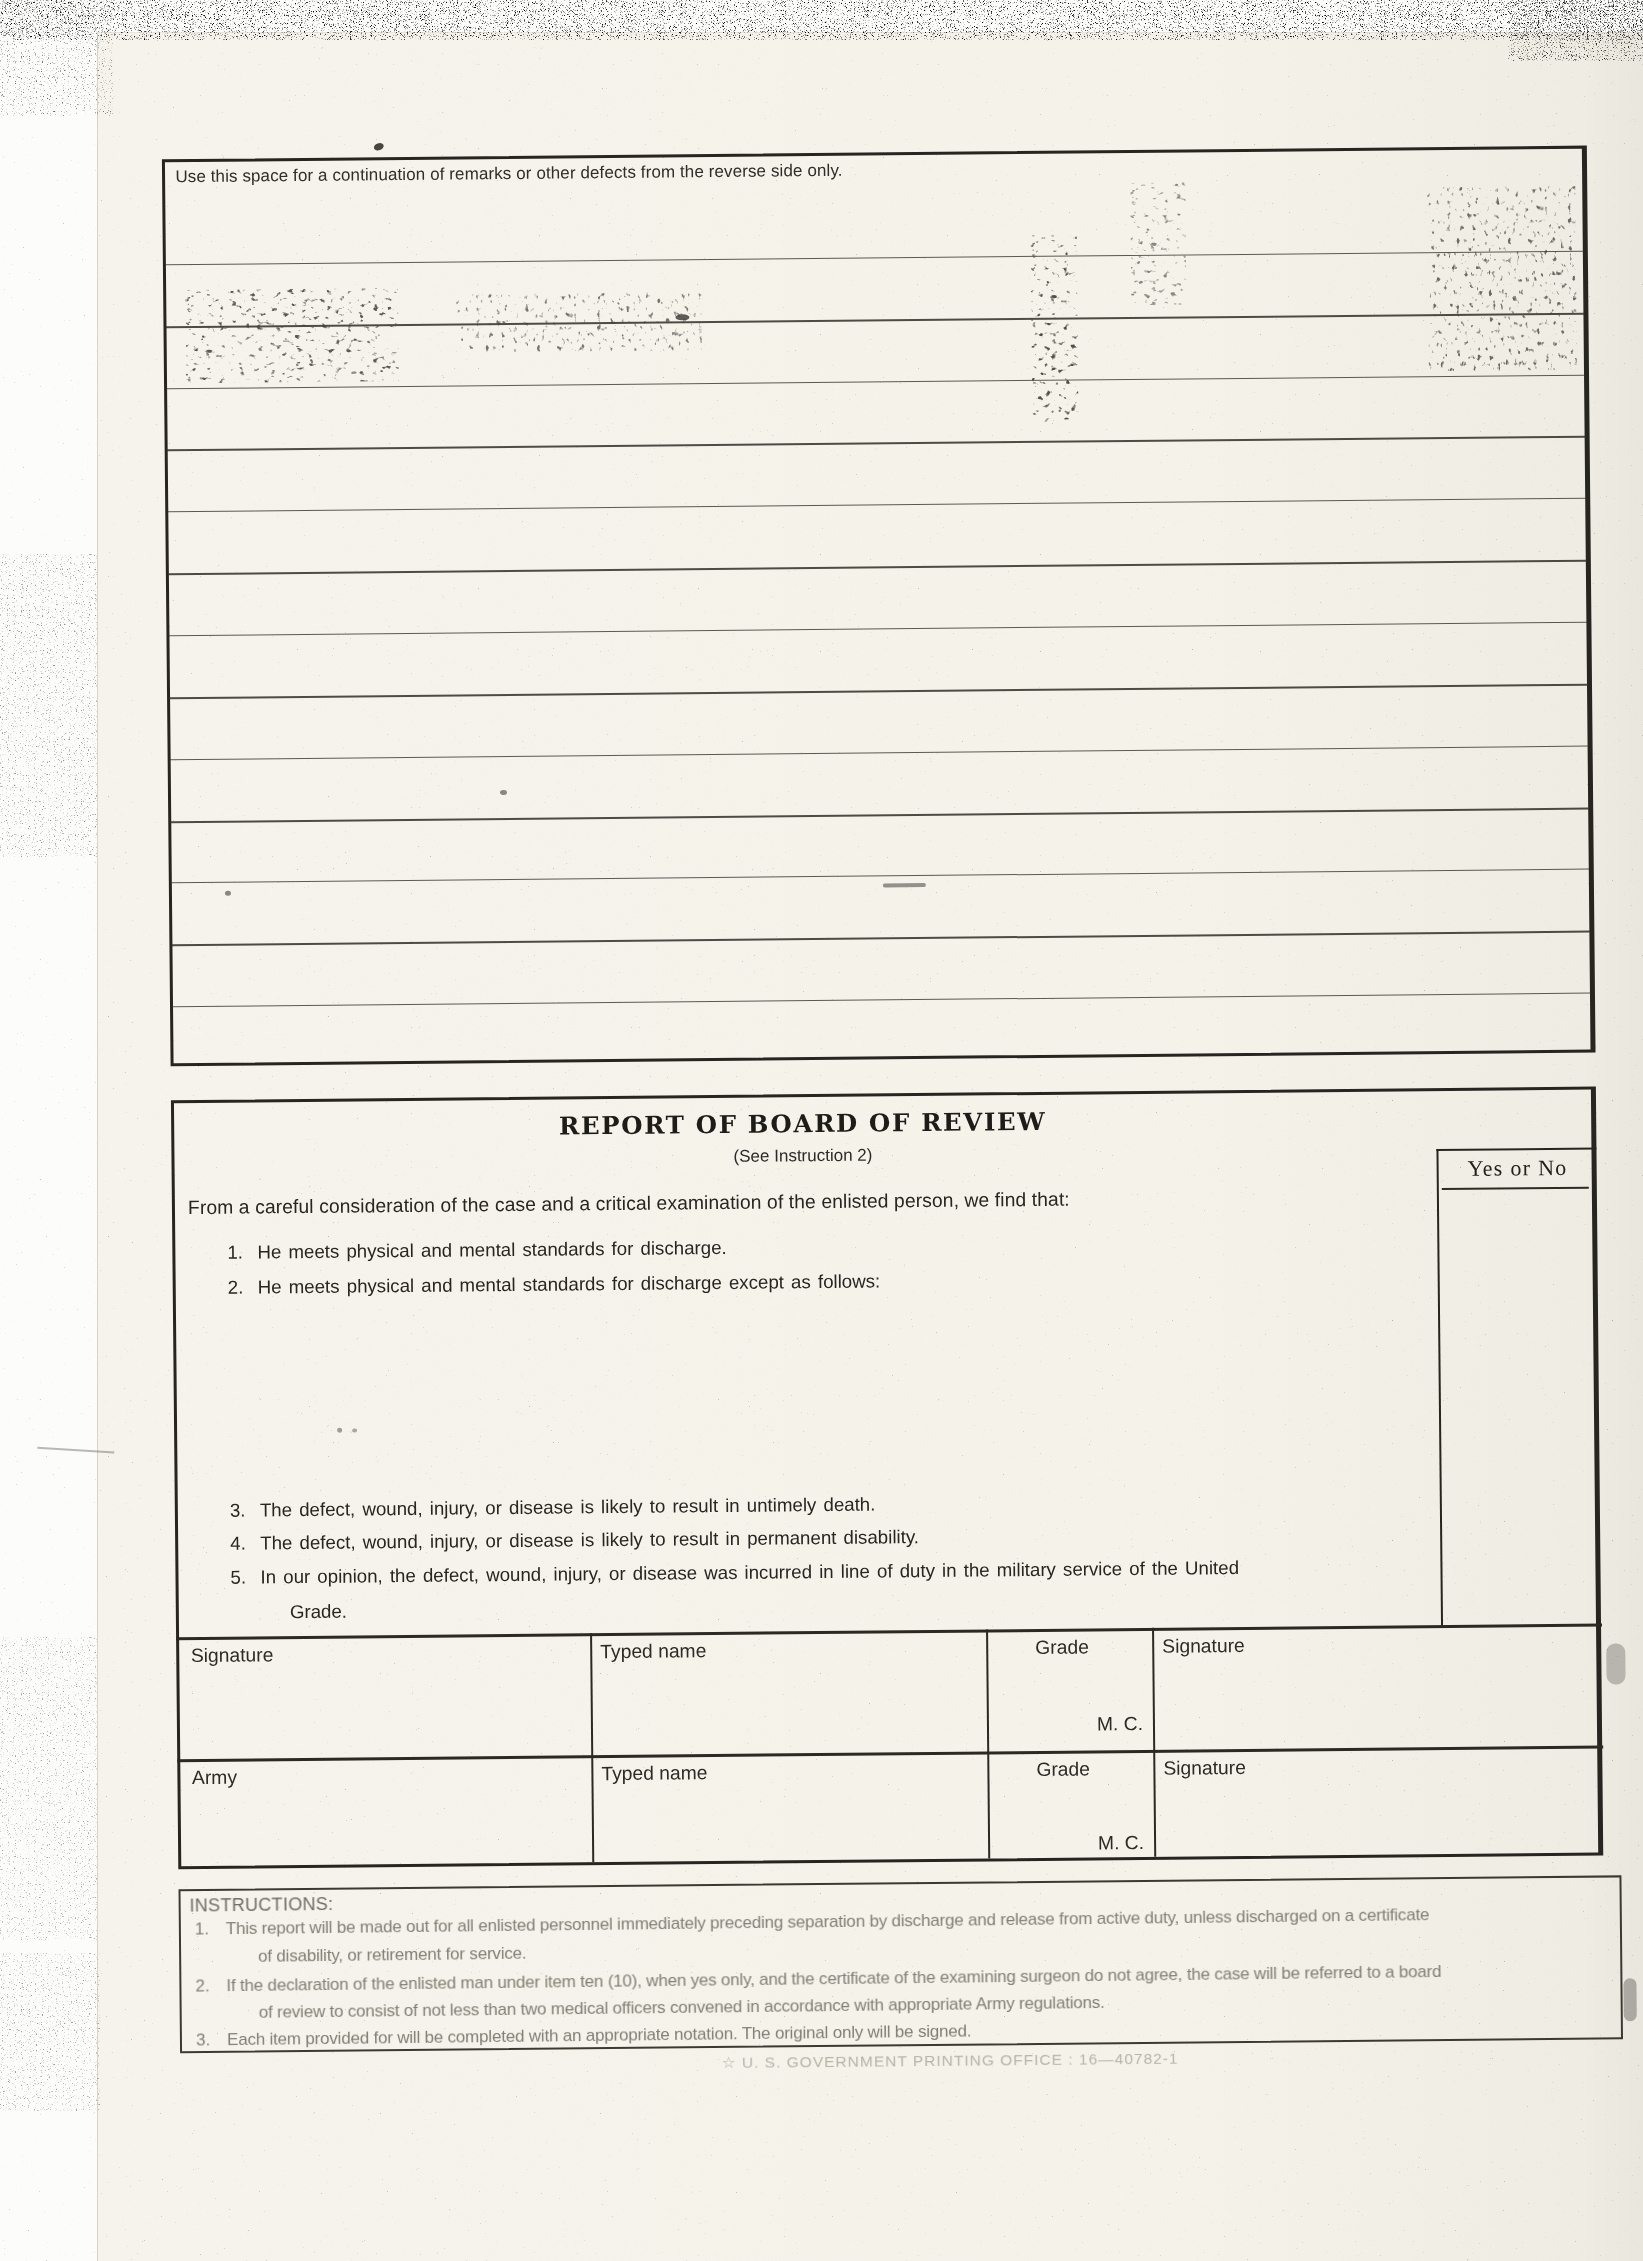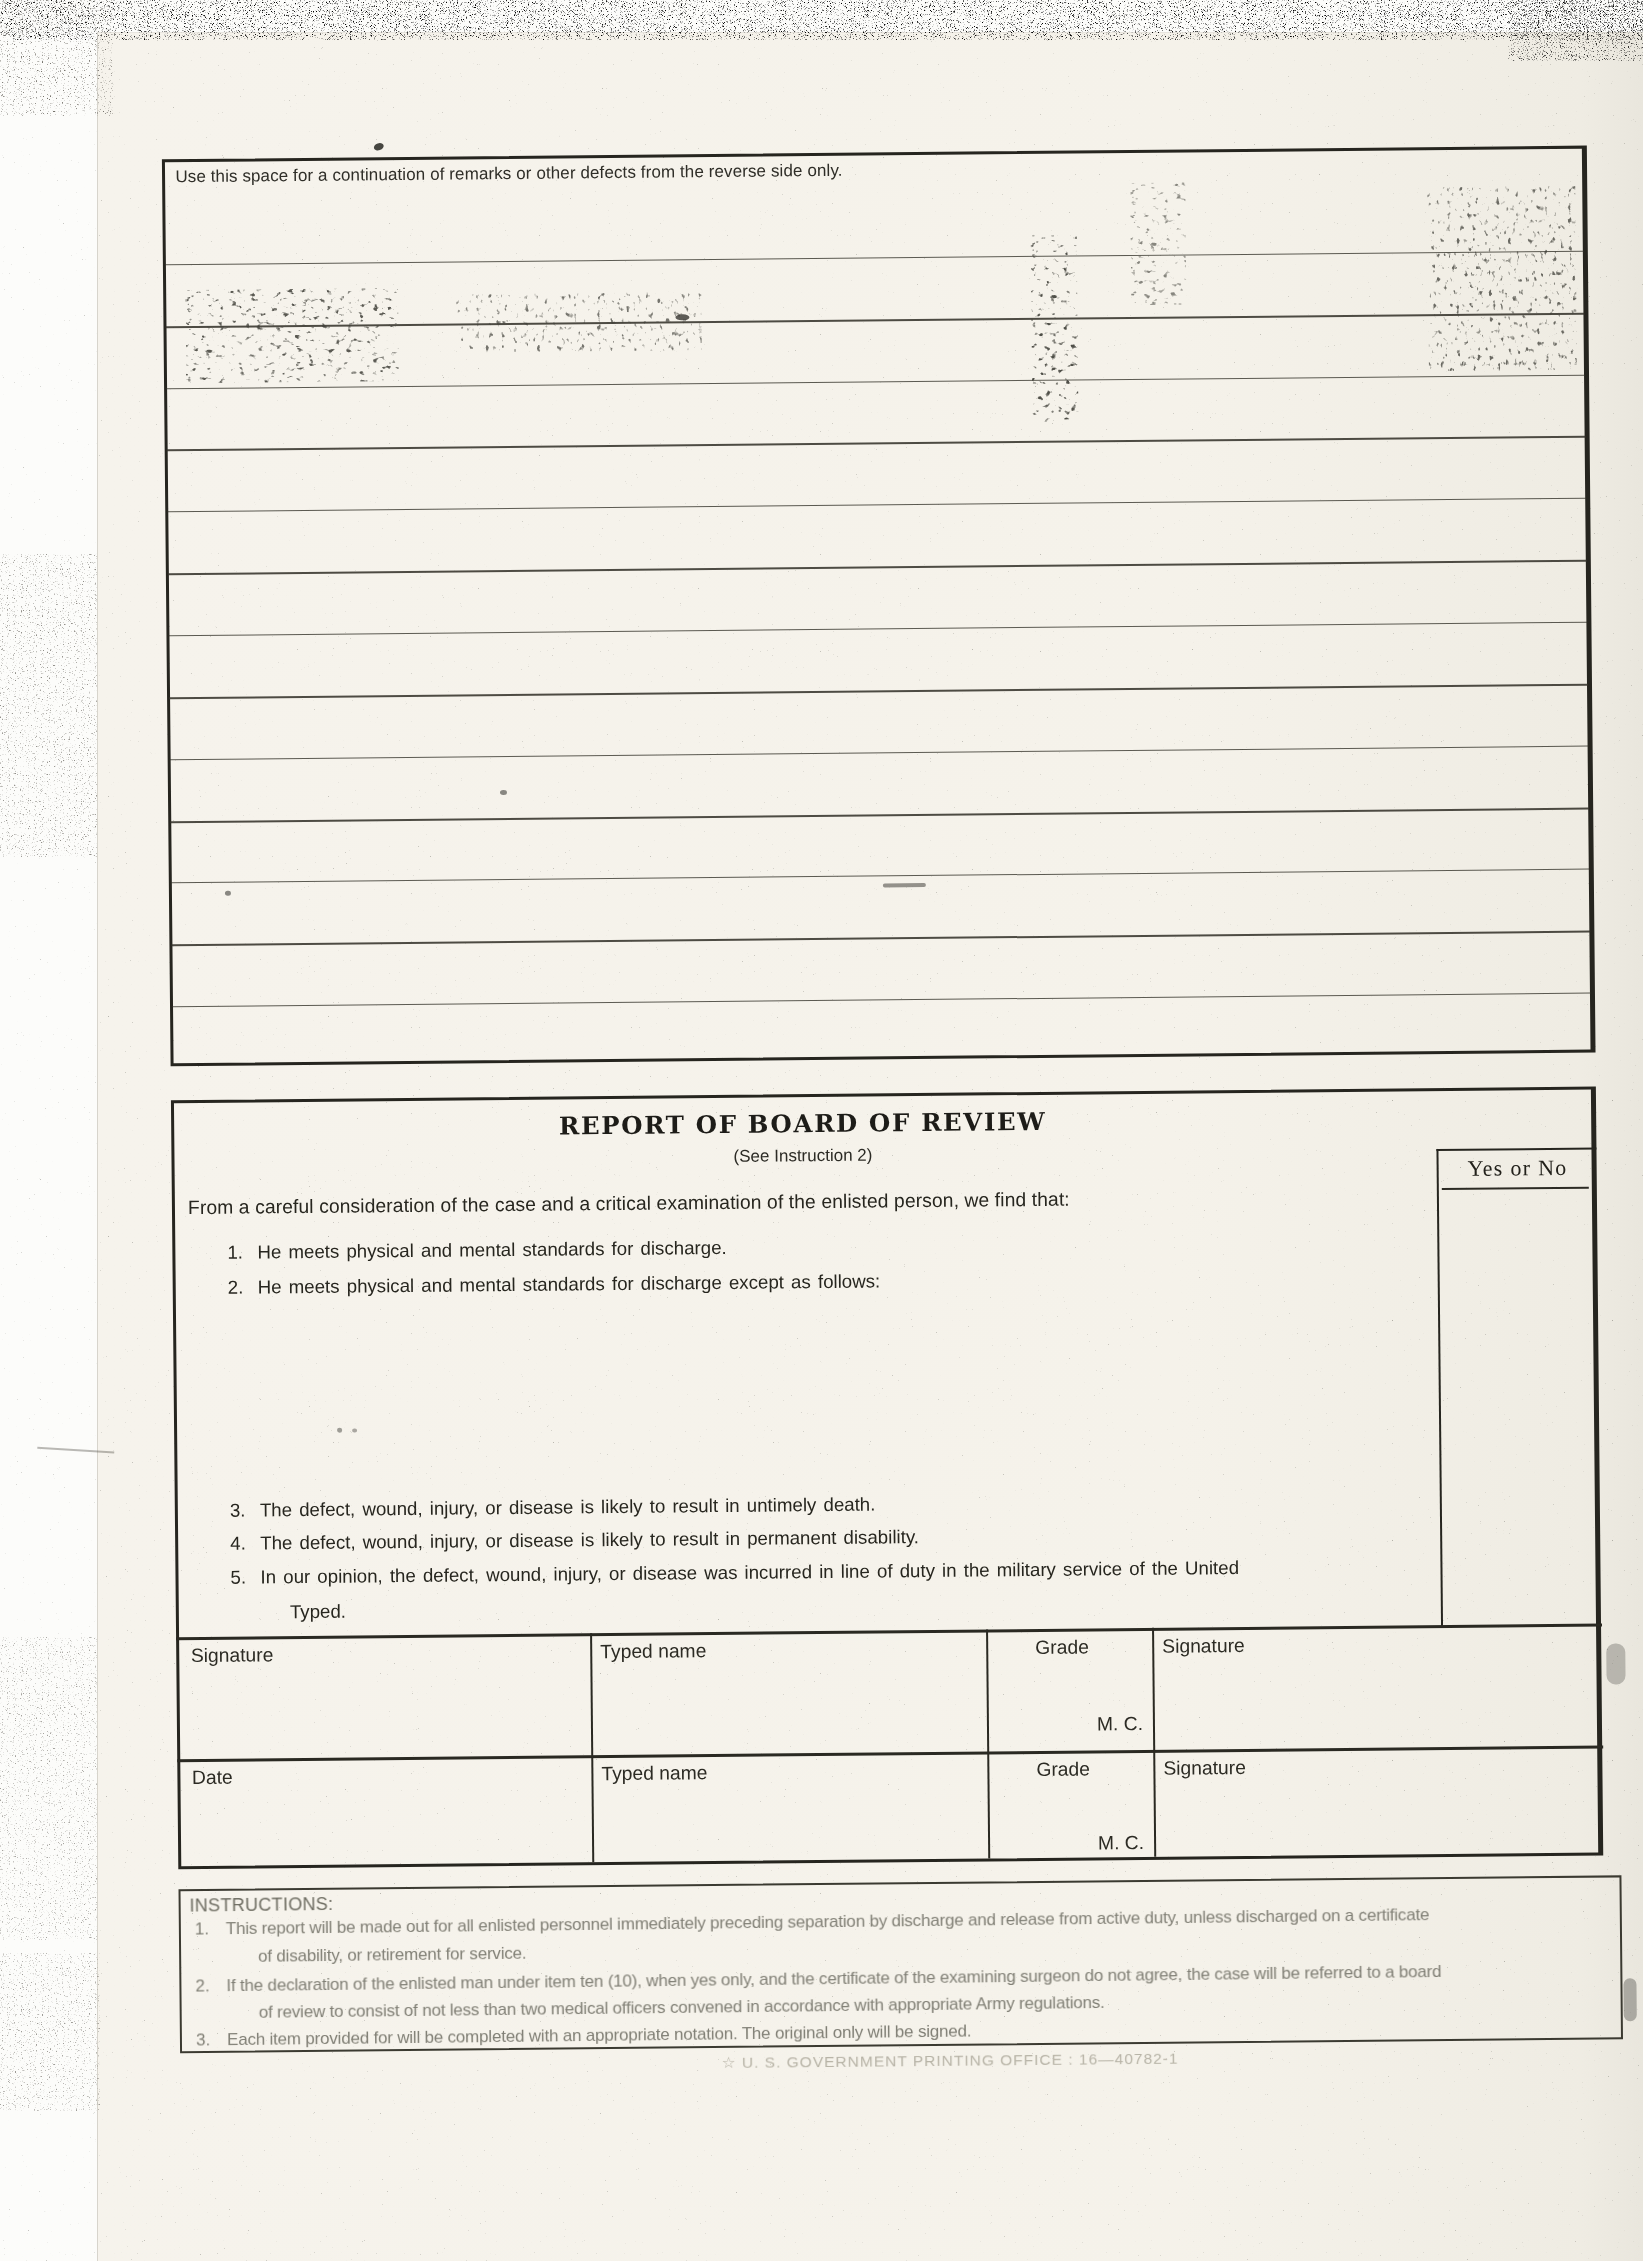--- a/index.html
+++ b/index.html
@@ -232,38 +232,38 @@
         <span>The defect, wound, injury, or disease is likely to result in untimely death.</span>
       </div>
       <div class="finding f4">
         <span class="fnum">4.</span>
         <span>The defect, wound, injury, or disease is likely to result in permanent disability.</span>
       </div>
       <div class="finding f5">
         <span class="fnum">5.</span>
         <span>In our opinion, the defect, wound, injury, or disease was incurred in line of duty in the military service of the United</span>
       </div>
-      <div class="f5b">Typed.</div>
+      <div class="f5b">Grade.</div>
 
       <div class="mark" style="left:160px;top:326px;width:5.2px;height:4.5px;opacity:.4;"></div>
       <div class="mark" style="left:175px;top:327px;width:4.5px;height:3.9px;opacity:.35;"></div>
 
       <div class="tline t-top"></div>
       <div class="tline t-mid"></div>
       <div class="tline t-v t-v1"></div>
       <div class="tline t-v t-v2"></div>
       <div class="tline t-v t-v3"></div>
 
       <span class="cell-label r1 c1">Signature</span>
       <span class="cell-label r1 c2">Typed name</span>
       <span class="cell-label r1 c3">Grade</span>
       <span class="cell-label r1 c4">Signature</span>
       <span class="mc mc1">M. C.</span>
 
-      <span class="cell-label r2 c1">Date</span>
+      <span class="cell-label r2 c1">Army</span>
       <span class="cell-label r2 c2">Typed name</span>
       <span class="cell-label r2 c3">Grade</span>
       <span class="cell-label r2 c4">Signature</span>
       <span class="mc mc2">M. C.</span>
     </section>
 
     <section class="box instructions-box">
       <div class="ins-inner">
         <div class="ins-head">INSTRUCTIONS:</div>
 

